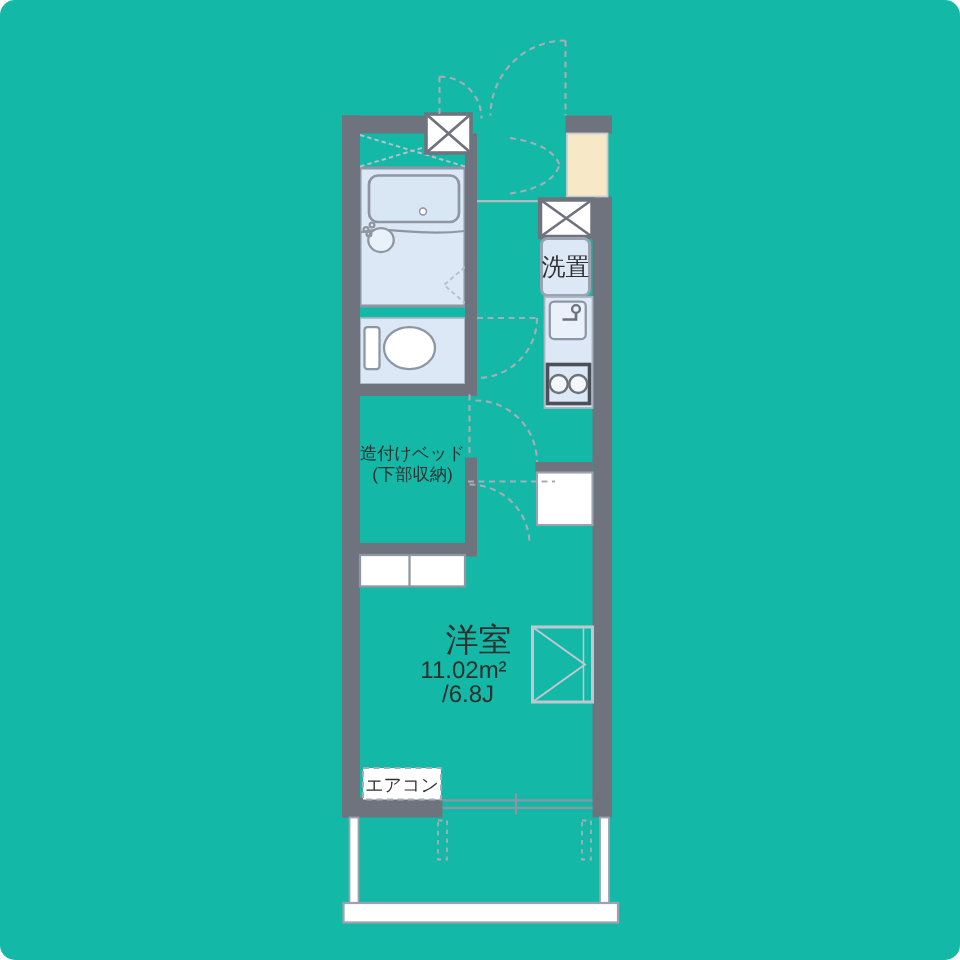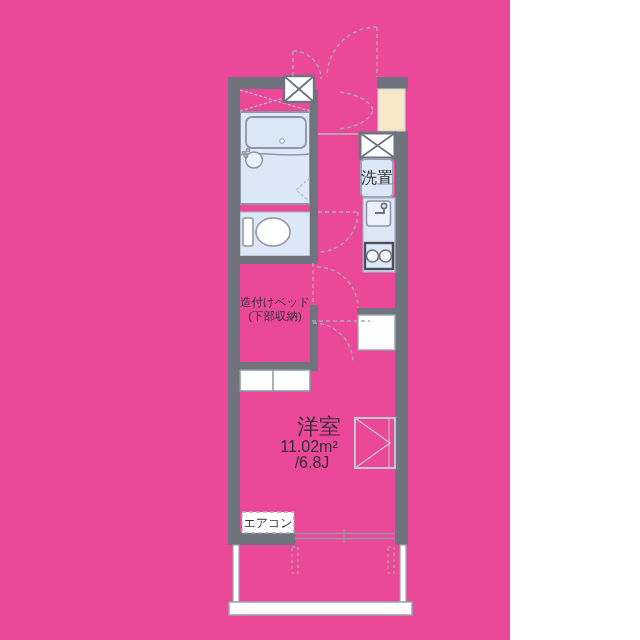--- a/index.html
+++ b/index.html
@@ -1,17 +1,17 @@
 <!DOCTYPE html>
 <html><head>
 <meta charset="utf-8">
 <style>
   html,body{margin:0;padding:0;background:#ffffff;}
-  .stage{position:relative;width:510px;height:640px;background:#ec4899;overflow:hidden;
-         font-family:"Liberation Sans","DejaVu Sans",sans-serif;}
+  .stage{position:relative;width:640px;height:640px;background:#14b8a6;overflow:hidden;
+         font-family:"Liberation Sans","DejaVu Sans",sans-serif;border-radius:10px;}
   svg text{font-family:"Liberation Sans","DejaVu Sans",sans-serif;fill:#2f2f2f;}
   .wall{fill:#6f737e;stroke:none;}
   .blue{fill:#dce8f6;}
   .ln{stroke:#8e96a3;fill:none;stroke-width:1.5;}
   .dash{stroke:#a7adb5;fill:none;stroke-width:1.4;stroke-dasharray:4 3;}
   .dashlt{stroke:#b9bfc7;fill:none;stroke-width:1.3;stroke-dasharray:3 2;}
   .xbox{fill:#ffffff;stroke:#6f737e;}
   .xln{stroke:#6f737e;stroke-width:1.8;fill:none;}
   .lgt{stroke:#c2c7cf;fill:none;}
 </style>

